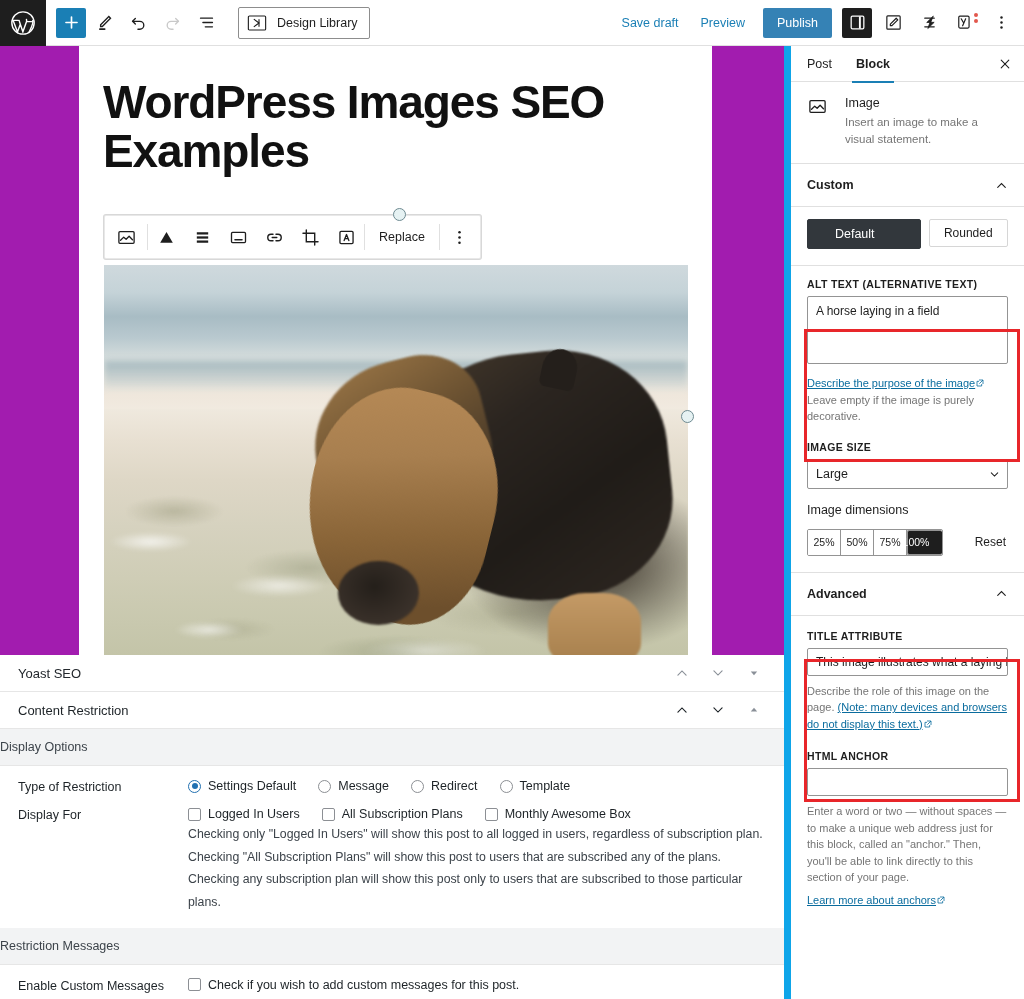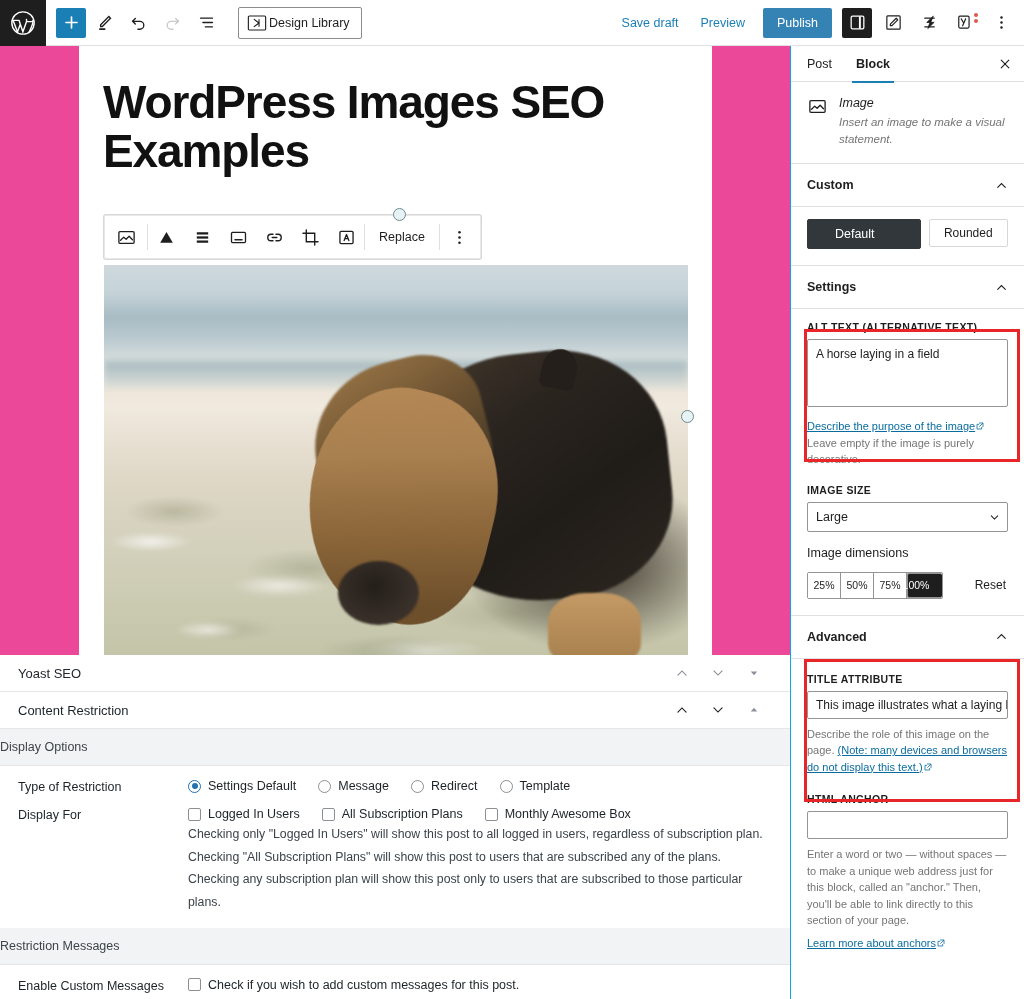--- a/index.html
+++ b/index.html
@@ -23,21 +23,21 @@
   .wp-logo svg { width: 26px; height: 26px; }
   .tb-left { display: flex; align-items: center; gap: 2px; padding-left: 10px; }
   .tb-btn {
     width: 32px; height: 32px; display: flex; align-items: center; justify-content: center;
     border-radius: 2px; color: #1e1e1e; cursor: pointer; background: transparent; border: none;
   }
   .tb-btn svg { width: 19px; height: 19px; display: block; }
   .tb-btn.primary { background: #1a7fb5; color: #fff; width: 30px; height: 30px; border-radius: 2px; }
   .tb-btn.dim { color: #c9c9c9; }
   .design-library {
-    margin-left: 14px; height: 32px; display: flex; align-items: center; gap: 2px;
+    margin-left: 14px; height: 32px; display: flex; align-items: center; gap: 10px;
     border: 1px solid #8d8d8d; border-radius: 2px; padding: 0 11px 0 8px;
     font-size: 12.5px; color: #1e1e1e; background: #fff; cursor: pointer;
   }
   .design-library .dl-icon { width: 20px; height: 16px; display: block; }
   .tb-right { margin-left: auto; display: flex; align-items: center; gap: 6px; padding-right: 8px; }
   .link-btn {
     font-size: 12.5px; color: #1a7fb5; background: none; border: none; cursor: pointer;
     padding: 6px 8px; white-space: nowrap;
   }
   .publish-btn {
@@ -52,22 +52,22 @@
   .icon-btn.filled { background: #1e1e1e; color: #fff; }
   .icon-btn.yoast { position: relative; }
   .yoast-dots { position: absolute; right: 2px; top: 5px; display: flex; flex-direction: column; gap: 2px; }
   .yoast-dots i { width: 4px; height: 4px; border-radius: 50%; background: #e2574c; display: block; }
 
   
   .body-wrap { flex: 1; display: flex; min-height: 0; position: relative; }
 
   
   .canvas {
-    width: 791px; flex: 0 0 791px; background: #ec4899; position: relative;
-    overflow: hidden; border-right: 1px solid #0ea5e9;
+    width: 791px; flex: 0 0 791px; background: #a21caf; position: relative;
+    overflow: hidden; border-right: 7px solid #0ea5e9;
   }
   .canvas-scroll { position: absolute; inset: 0; }
   .post-sheet {
     position: absolute; left: 79px; top: 0; width: 633px; background: #ffffff; min-height: 609px;
   }
   .post-title {
     font-size: 46px; line-height: 1.07; font-weight: 700; color: #111111;
     letter-spacing: -1.1px; padding: 32px 24px 0 24px;
     font-family: "Liberation Sans", sans-serif;
   }
@@ -233,21 +233,21 @@
     padding: 0 12px; height: 36px; line-height: 36px; font-size: 12.5px; color: #1e1e1e;
     cursor: pointer; background: none; border: none; position: relative;
   }
   .sb-tab.active { font-weight: 600; }
   .sb-tab.active::after {
     content: ""; position: absolute; left: 8px; right: 8px; bottom: -1px; height: 2px; background: #1a7fb5;
   }
   .sb-close { margin-left: auto; width: 30px; height: 30px; display: flex; align-items: center; justify-content: center; background: none; border: none; cursor: pointer; color: #1e1e1e; }
   .sb-close svg { width: 14px; height: 14px; }
   .sb-scroll { flex: 1; overflow: hidden; }
-  .sb-blockcard { display: flex; gap: 10px; padding: 14px 16px 16px 16px; border-bottom: 1px solid #e0e0e0; font-style: italic; }
+  .sb-blockcard { display: flex; gap: 16px; padding: 14px 16px 16px 16px; border-bottom: 1px solid #e0e0e0; }
   .sb-blockcard .bi { width: 22px; flex: 0 0 22px; color: #1e1e1e; }
   .sb-blockcard .bi svg { width: 21px; height: 21px; display: block; }
   .sb-blockcard .bt { flex: 1; }
   .sb-blockcard .bname { font-size: 12.5px; color: #1e1e1e; margin-bottom: 4px; }
   .sb-blockcard .bdesc { font-size: 11.5px; color: #757575; line-height: 1.45; }
   .sb-section-head {
     display: flex; align-items: center; padding: 14px 16px; cursor: pointer;
     border-bottom: 1px solid #e0e0e0;
   }
   .sb-section-head .h { font-size: 12.5px; font-weight: 600; color: #1e1e1e; }
@@ -651,28 +651,20 @@
               </svg>
           </span>
         </div>
         <div class="sb-section-body" style="border-bottom:1px solid #e0e0e0;">
           <div class="style-row">
             <button class="style-btn sel">Default</button>
             <button class="style-btn">Rounded</button>
           </div>
         </div>
 
-        <div class="sb-section-head">
-          <span class="h">Settings</span>
-          <span class="chev">
-            <svg viewBox="0 0 24 24" fill="none" stroke="currentColor" stroke-width="2" stroke-linecap="round">
-                <path d="M5 15.5 12 8.5l7 7"></path>
-              </svg>
-          </span>
-        </div>
 
         <div class="sb-section-body">
           <label class="lbl">ALT TEXT (ALTERNATIVE TEXT)</label>
           <textarea class="ta" style="">A horse laying in a field</textarea>
           <div class="help">
             <a href="#">Describe the purpose of the image</a><svg class="ext" viewBox="0 0 12 12" fill="none" stroke="#0a6c9e" stroke-width="1.2">
                 <path d="M4.5 1.5h6v6"></path>
                 <path d="M10.5 1.5 5 7"></path>
                 <path d="M8.5 7.5v3h-7v-7h3"></path>
               </svg><span>Leave empty if the image is purely decorative.</span>

